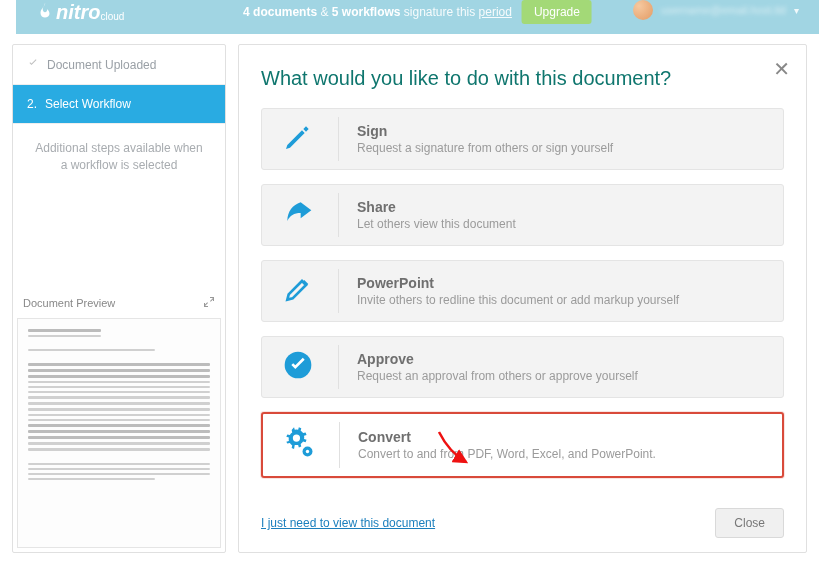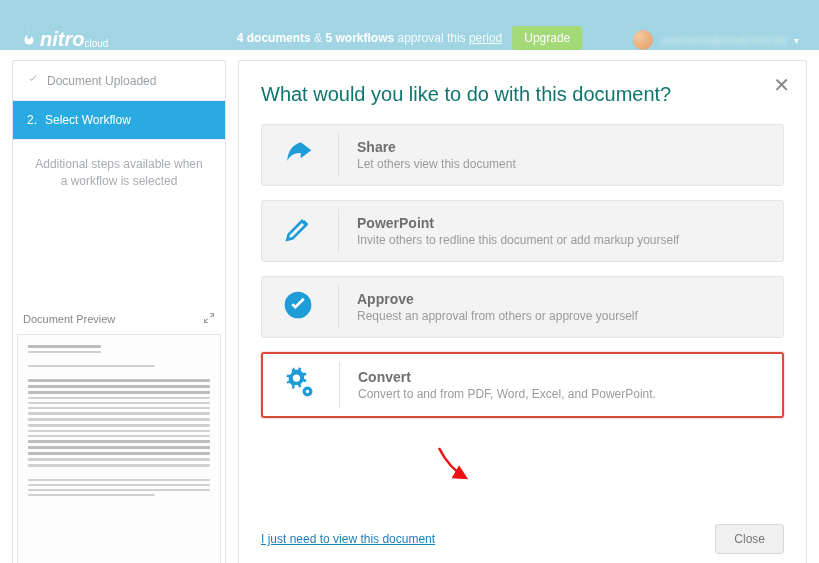--- a/index.html
+++ b/index.html
@@ -4,28 +4,29 @@
 <style>
   * { box-sizing: border-box; margin: 0; padding: 0; }
   body {
     font-family: -apple-system, BlinkMacSystemFont, "Segoe UI", Arial, sans-serif;
     background: #fff;
     width: 819px;
     height: 563px;
     overflow: hidden;
   }
   .topbar {
-    height: 50px;
+    height: 34px;
     background: #a1d5e3;
     display: flex;
-    align-items: flex-end;
+    align-items: flex-start;
     padding: 0 20px;
     color: #fff;
     font-size: 13px;
     position: relative;
+    margin-left: 16px;
   }
   .logo {
     display: flex;
     align-items: center;
     gap: 2px;
     font-style: italic;
     font-weight: 700;
   }
   .logo-icon { display:inline-block; }
   .logo-text { font-size: 20px; line-height:1; color:#fff; }
@@ -231,21 +232,21 @@
     <span class="logo-text">nitro</span>
     <span class="logo-sub">cloud</span>
   </div>
   <div class="top-center">
     <span class="msg">
       <b>4</b>
       <b>documents</b>
       <span>&amp;</span>
       <b>5</b>
       <b>workflows</b>
-      <span>approval this</span>
+      <span>signature this</span>
       <span class="ul">period</span>
     </span>
     <button class="upgrade-btn">Upgrade</button>
   </div>
   <div class="top-right">
     <span class="avatar"></span>
     <span class="blurred">username@email.host.tld</span>
     <span class="caret">▾</span>
   </div>
 </div>
@@ -304,20 +305,34 @@
       <div class="l md th"></div>
     </div>
   </div>
 
   <div class="content">
     <span class="close-x">✕</span>
     <h2 class="content-title">What would you like to do with this document?</h2>
 
     <div class="cards">
 
+      <div class="card">
+        <div class="icon-wrap">
+            <span>
+          <svg width="32" height="32" viewBox="0 0 24 24">
+                <path fill="#1e9cd8" d="M3 21l3-1 11-11-2-2L4 18l-1 3zm15-13l2-2-2-2-2 2 2 2z"></path>
+              </svg>
+        </span>
+          </div>
+        <div class="divider"></div>
+        <div class="txt">
+          <h3>Sign</h3>
+          <p>Request a signature from others or sign yourself</p>
+        </div>
+      </div>
 
       <div class="card">
         <div class="icon-wrap">
             <span>
           <svg width="32" height="32" viewBox="0 0 24 24">
                 <path fill="#1e9cd8" d="M14 4l8 6-8 6v-4c-5 0-8 2-10 6 0-7 4-12 10-14V4z"></path>
               </svg>
         </span>
           </div>
         <div class="divider"></div>

